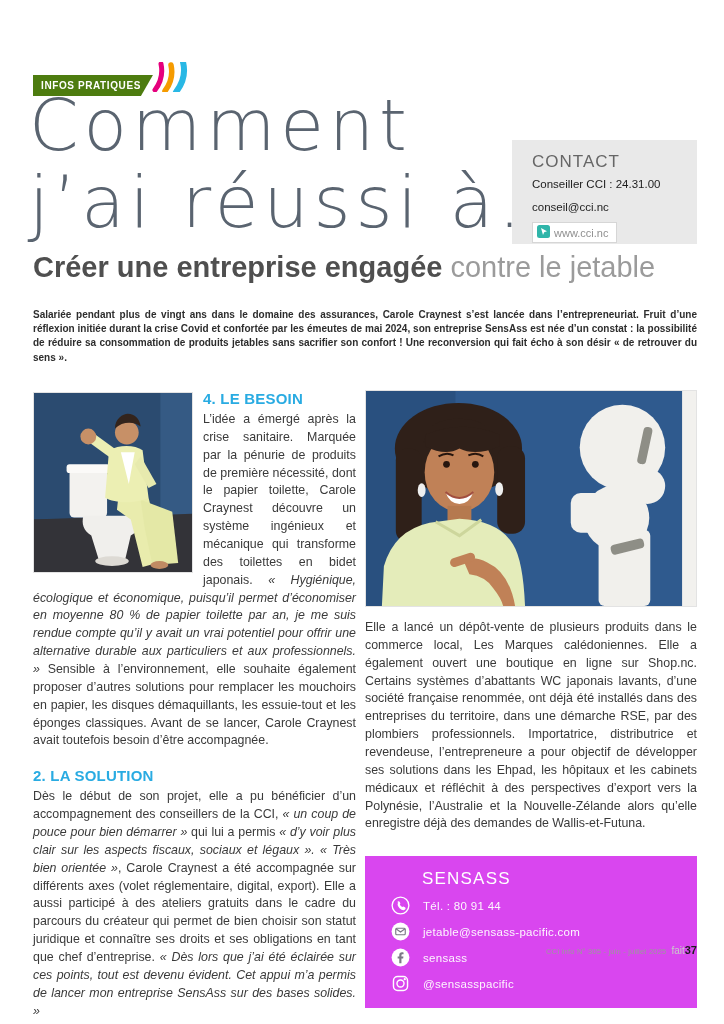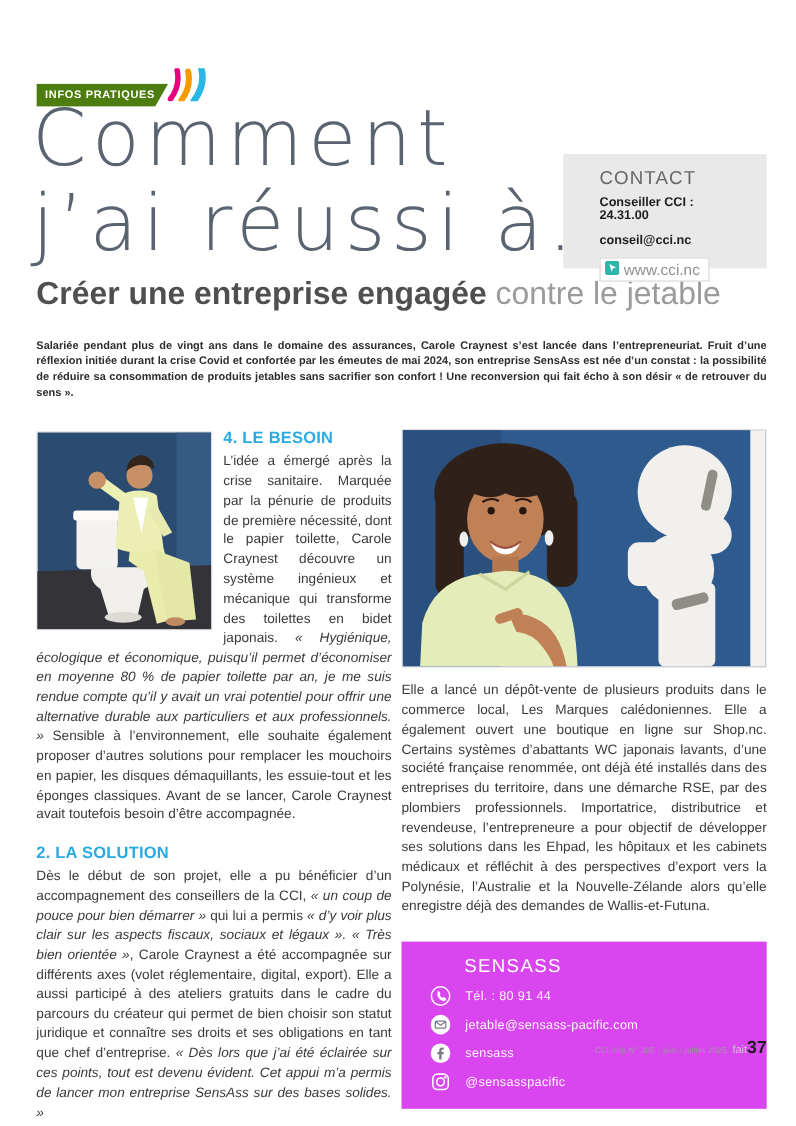--- a/index.html
+++ b/index.html
@@ -14,26 +14,26 @@
 
   
   .title{position:absolute;left:29px;top:88px;font-size:71px;font-weight:200;color:#5a6470;
          line-height:1.08;letter-spacing:5px;font-family:"DejaVu Sans","Liberation Sans",sans-serif;}
   .subtitle{position:absolute;left:33px;top:252px;font-size:29px;line-height:1.1;}
   .subtitle .sub-b{color:#4f4f4f;font-weight:600;}
   .subtitle .sub-l{color:#9b9b9b;font-weight:400;}
 
   
   .contact-box{position:absolute;left:512px;top:140px;width:185px;height:104px;background:#e9e9e9;
-               box-sizing:border-box;padding:12px 33px;}
+               box-sizing:border-box;padding:12px 20px;}
   .contact-h{font-size:17px;color:#666;letter-spacing:1px;font-weight:400;margin:0;}
-  .contact-line{font-size:11.5px;font-weight:bold;color:#1d1d1d;margin-top:6px;}
+  .contact-line{font-size:11.5px;font-weight:normal;color:#1d1d1d;margin-top:6px;}
   .contact-line.second{margin-top:11px;}
   .site-chip{display:inline-flex;align-items:center;gap:4px;background:#fff;border:1px solid #d6d6d6;
-             padding:2px 8px 2px 4px;font-size:14px;color:#909090;margin-top:9px;cursor:pointer;}
+             padding:2px 8px 2px 4px;font-size:11px;color:#909090;margin-top:9px;cursor:pointer;}
 
   
   .intro{position:absolute;left:33px;top:308px;width:664px;font-size:10px;font-weight:bold;
          color:#2d2d2d;text-align:justify;line-height:1.42;margin:0;}
 
   
   .col-left{position:absolute;left:33px;top:390px;width:323px;}
   .col-right{position:absolute;left:365px;top:390px;width:332px;}
 
   .photo-left{float:left;width:160px;height:181px;margin:2px 10px 6px 0;border:1px solid #e3e3e3;
@@ -53,21 +53,21 @@
   .sensass-h{margin:0 0 6px 43px;font-size:17px;font-weight:400;letter-spacing:1.2px;}
   .srow{display:flex;align-items:center;gap:13px;margin-top:7px;}
   .sicon{width:19px;height:19px;flex:0 0 19px;margin-left:12px;}
   .sicon svg{display:block;width:100%;height:100%;}
   .slabel{font-size:11.5px;color:rgba(255,255,255,.95);letter-spacing:.3px;}
 
   
   .footer{position:absolute;right:27px;top:944px;display:flex;align-items:baseline;}
   .f-issue{font-size:7.5px;color:#9a9a9a;letter-spacing:.2px;}
   .f-page{font-size:10px;color:#c9c9c9;margin-left:5px;}
-  .f-num{font-size:16px;font-weight:bold;color:#1c1c1c;}
+  .f-num{font-size:11px;font-weight:bold;color:#1c1c1c;}
 </style>
 </head>
 <body>
 
 <div class="page">
 
   <div class="tag-row">
     <div class="tag-box">INFOS PRATIQUES</div>
     <span class="swooshes">
       <svg width="42" height="30" viewBox="0 0 42 30">

